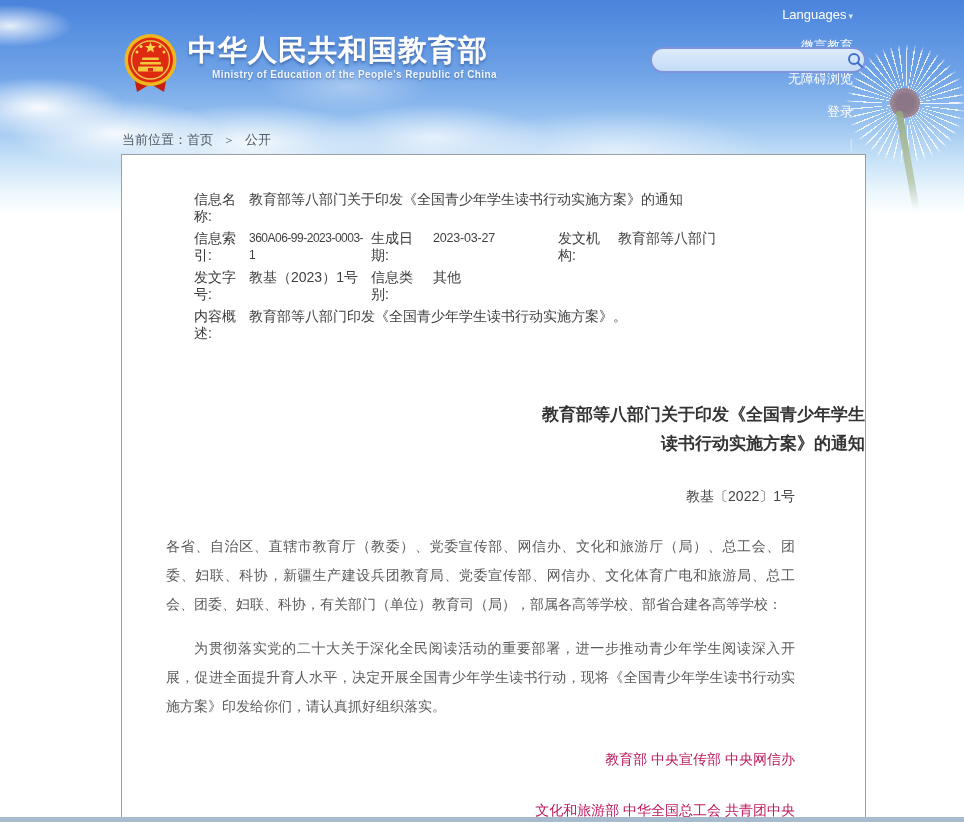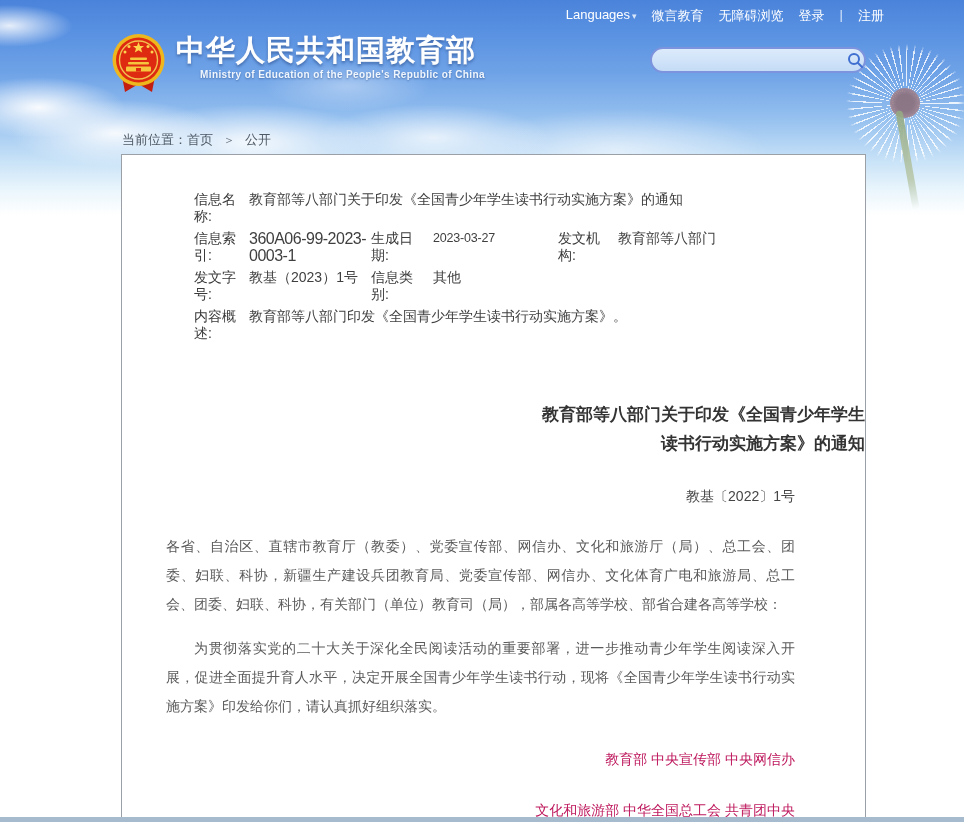--- a/index.html
+++ b/index.html
@@ -28,28 +28,28 @@
     background:repeating-conic-gradient(rgba(255,255,255,.92) 0deg 1.6deg, rgba(255,255,255,0) 1.6deg 8deg);
     -webkit-mask:radial-gradient(circle at 50% 50%, rgba(0,0,0,0) 0 10px, #000 14px 52px, rgba(0,0,0,0) 60px);
             mask:radial-gradient(circle at 50% 50%, rgba(0,0,0,0) 0 10px, #000 14px 52px, rgba(0,0,0,0) 60px);
     opacity:.9; }
   .dand-core { position:absolute; left:52px; top:82px; width:30px; height:30px; border-radius:50%;
     background:radial-gradient(circle,#8c6b74 0 40%, #a28089 70%, rgba(162,128,137,0) 100%); opacity:.85; }
   .dand-stem { position:absolute; left:66px; top:104px; width:7px; height:100px; border-radius:4px;
     background:linear-gradient(180deg,#93a981, #b9c9ad 70%, rgba(230,240,230,0)); transform:rotate(-10deg); opacity:.9; }
 
   
-  .topnav { position:absolute; top:7px; right:80px; display:flex; align-items:flex-start; gap:15px;
-            font-size:13px; color:#ffffff; }
+  .topnav { position:absolute; top:7px; right:111px; display:flex; align-items:flex-end; gap:15px;
+            font-size:13px; color:#ffffff;flex-direction:column; }
   .topnav a { color:#ffffff; text-decoration:none; cursor:pointer; }
   .tn-caret { font-size:9px; color:#d9e7fb; margin-left:2px; }
   .tn-divider { color:#d9e7fb; }
 
   
-  .logo-row { position:absolute; left:110px; top:33px; display:flex; align-items:flex-start; }
+  .logo-row { position:absolute; left:122px; top:33px; display:flex; align-items:flex-start; }
   .emblem { width:57px; height:64px; margin-right:9px; flex:0 0 auto; }
   .site-title { font-size:29px; font-weight:bold; color:#fdfeff; letter-spacing:1px;
                 text-shadow:0 2px 3px rgba(30,60,120,.55), 0 0 1px rgba(255,255,255,.6); line-height:34px; }
   .site-sub { font-size:10px; font-weight:bold; color:#f0f6fd; letter-spacing:.4px; margin-top:2px;
               text-shadow:0 1px 2px rgba(30,60,120,.5);margin-left:24px; }
 
   
   .search { position:absolute; left:650px; top:47px; width:216px; height:26px;
             border:2px solid #7d93dd; border-radius:14px;
             background:linear-gradient(180deg,#dcebfb,#c5dcf6); display:flex; align-items:center; }
@@ -67,21 +67,21 @@
   .contentbox { position:absolute; left:121px; top:154px; width:745px; height:700px;
                 background:#ffffff; border:1px solid #9aa0a6; }
 
   
   .itab { margin:36px 70px 0 72px; font-size:14px; color:#3f3f3f; }
   .itab-row { display:grid; grid-template-columns:55px 122px 62px 125px 60px 1fr;
               margin-bottom:5px; line-height:17px; align-items:start; }
   .it-label { font-weight:normal; color:#3a3a3a; }
   .it-label span { display:inline-block; width:48px; }
   .it-span { grid-column:2 / 7; }
-  .it-num { font-size:16px; letter-spacing:-.5px; word-break:break-all; padding-right:2px; }
+  .it-num { font-size:12px; letter-spacing:-.5px; word-break:break-all; padding-right:2px; }
   .it-date { font-size:12.5px; letter-spacing:-.2px; }
 
   
   .doc-title { margin-top:58px; text-align:right; font-size:17px; font-weight:bold;
                color:#333; line-height:29px; }
   .doc-no { margin:30px 70px 0 0; text-align:right; font-size:14px; color:#454545; }
   .doc-para { margin:26px 70px 0 44px; font-size:14px; color:#5a5a5a; line-height:29px;
               text-align:justify; }
   .doc-para.indent { margin-top:15px; text-indent:2em; }
   .sig { margin:22px 70px 0 0; text-align:right; font-size:14px; color:#be185d; line-height:29px; }

